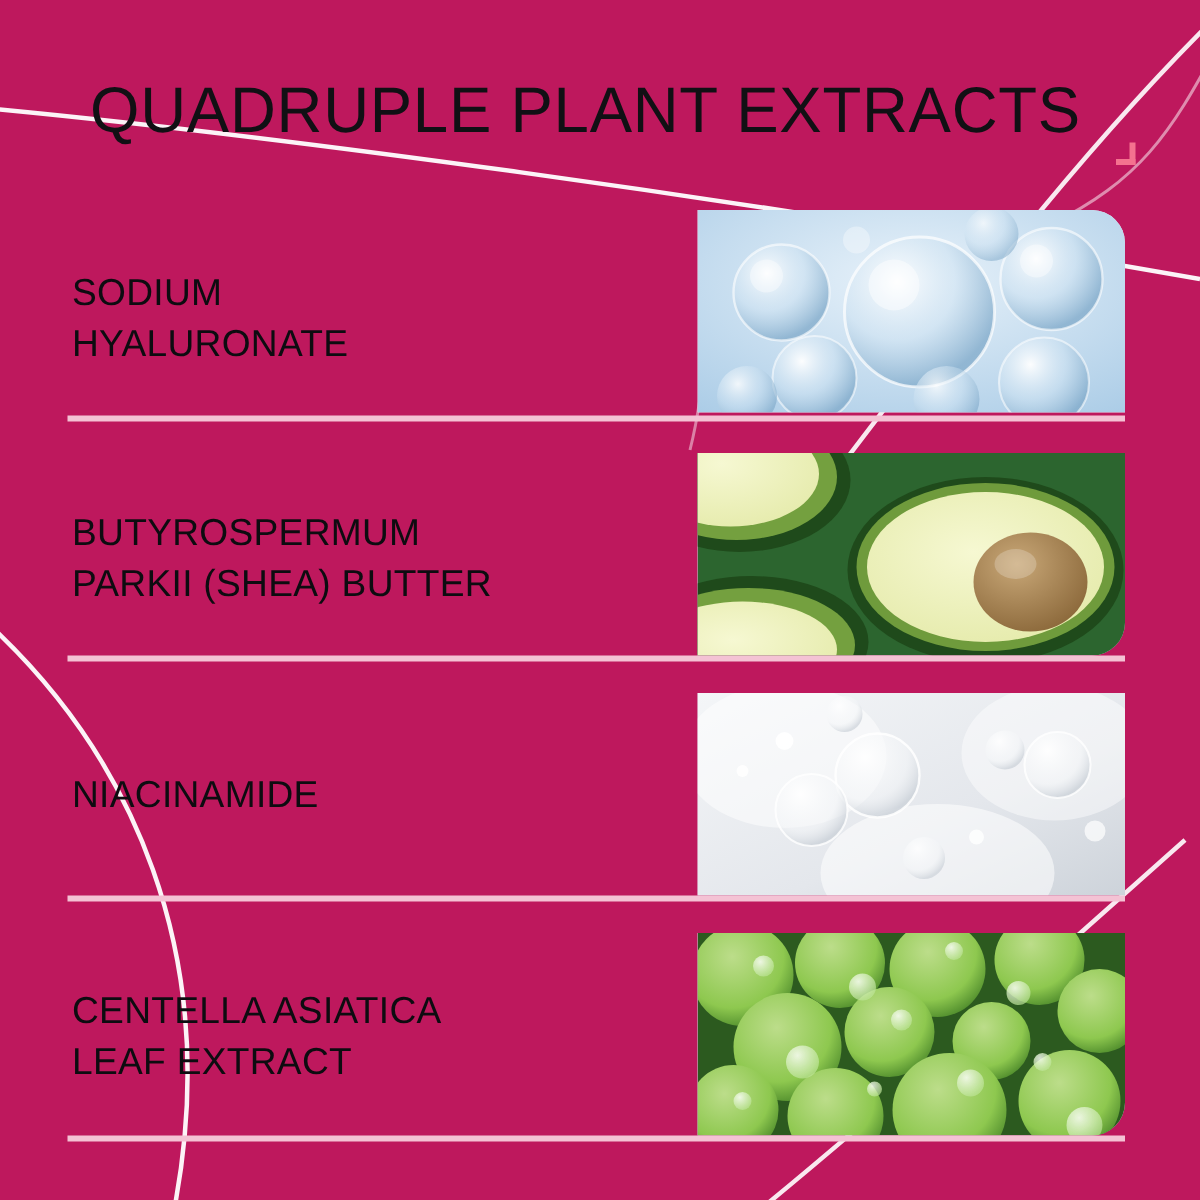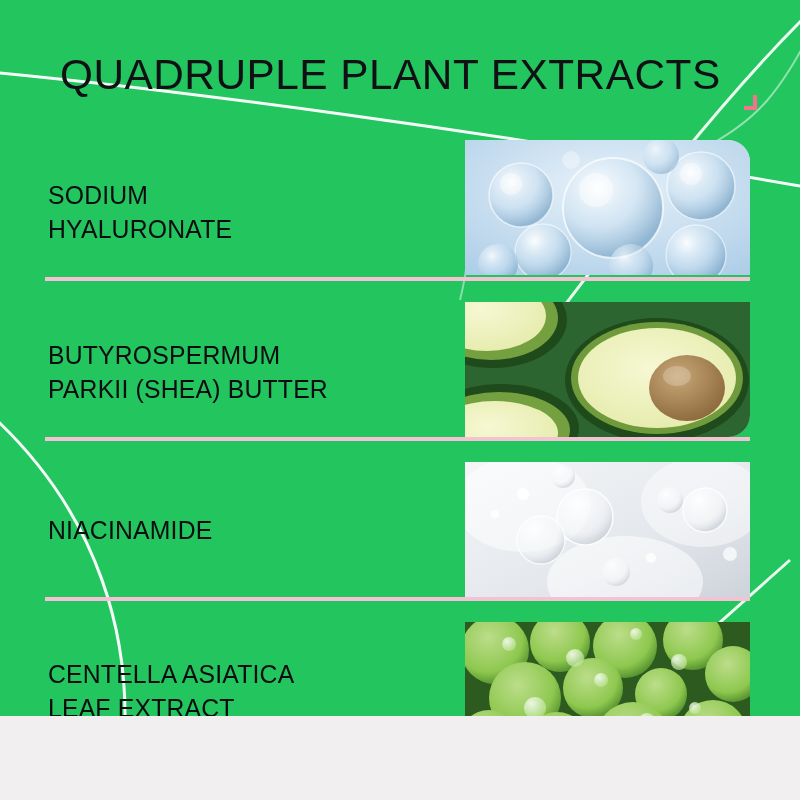--- a/index.html
+++ b/index.html
@@ -10,22 +10,22 @@
   body {
     width: 800px;
     height: 800px;
     background: #f1eff0;
     font-family: "Liberation Sans", sans-serif;
     overflow: hidden;
   }
   #stage {
     position: relative;
     width: 800px;
-    height: 716px;
-    background: #22c55e;
+    height: 800px;
+    background: #be185d;
     overflow: hidden;
   }
 
   
   #bg-decor {
     position: absolute;
     inset: 0;
     width: 800px;
     height: 800px;
     pointer-events: none;

